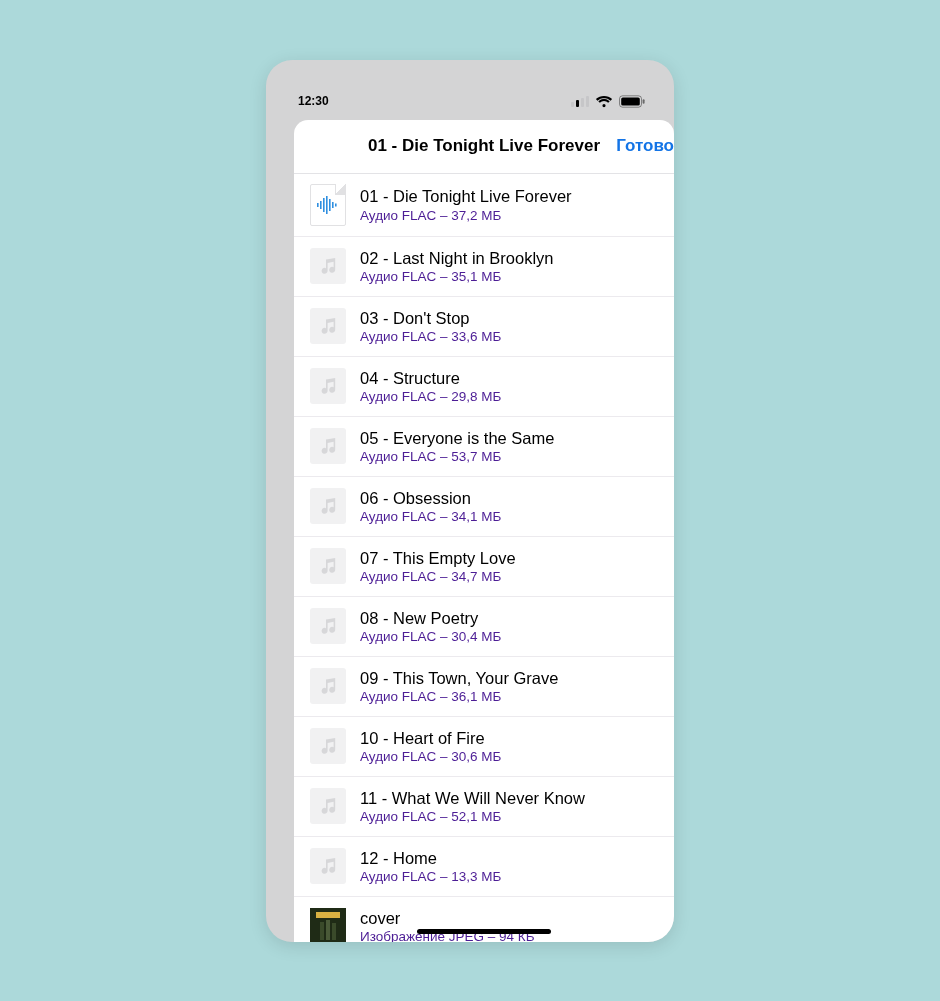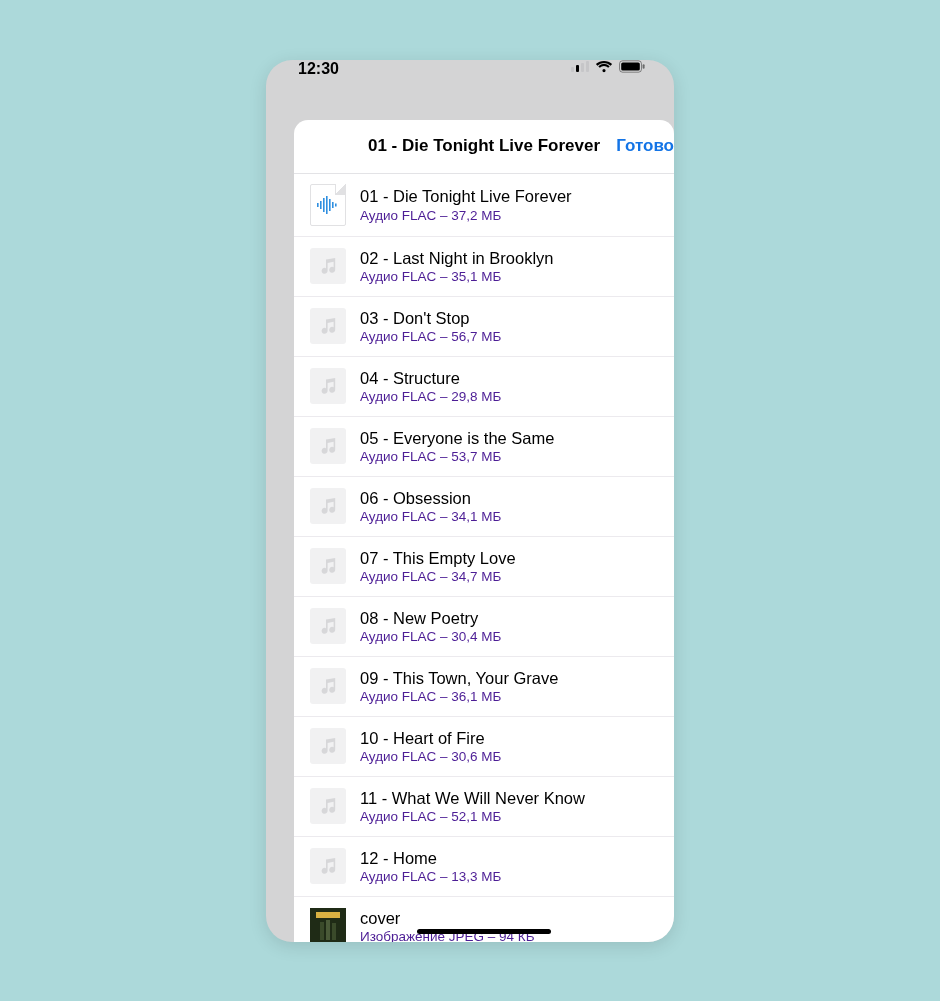--- a/index.html
+++ b/index.html
@@ -19,25 +19,25 @@
     background: #d4d4d5;
     border-radius: 26px;
     position: relative;
     box-shadow: 0 4px 18px rgba(0,0,0,0.12);
     overflow: hidden;
   }
   
   .status-bar {
     height: 48px;
     display: flex;
-    align-items: flex-start;
+    align-items: flex-end;
     justify-content: space-between;
     padding: 0 28px 0 32px;
     font-weight: 600;
-    font-size: 16px;
+    font-size: 12px;
   }
   .status-right { display: flex; align-items: center; gap: 6px; }
   .signal { display: flex; align-items: flex-end; gap: 2px; height: 12px; }
   .signal .bar { width: 3px; background: #c6c6c8; border-radius: 1px; }
   .signal .bar.b1 { height: 5px; }
   .signal .bar.b2 { height: 7px; background:#000; }
   .signal .bar.b3 { height: 9px; }
   .signal .bar.b4 { height: 11px; }
   .wifi-icon svg, .battery-icon svg { display:block; }
   
@@ -210,21 +210,21 @@
           </div>
         </div>
         <div class="row">
           <div class="thumb placeholder">
             <svg width="18" height="18" viewBox="0 0 18 18">
               <path d="M7 2.5v8.7a3 3 0 1 0 1.6 2.6V6.1l6-1.3v5.4a3 3 0 1 0 1.6 2.6V1L7 2.5Z" fill="#b8b8bd"></path>
             </svg>
           </div>
           <div class="row-text">
             <div class="row-title">03 - Don't Stop</div>
-            <div class="row-sub">Аудио FLAC – 56,7 МБ</div>
+            <div class="row-sub">Аудио FLAC – 33,6 МБ</div>
           </div>
         </div>
         <div class="row">
           <div class="thumb placeholder">
             <svg width="18" height="18" viewBox="0 0 18 18">
               <path d="M7 2.5v8.7a3 3 0 1 0 1.6 2.6V6.1l6-1.3v5.4a3 3 0 1 0 1.6 2.6V1L7 2.5Z" fill="#b8b8bd"></path>
             </svg>
           </div>
           <div class="row-text">
             <div class="row-title">04 - Structure</div>

